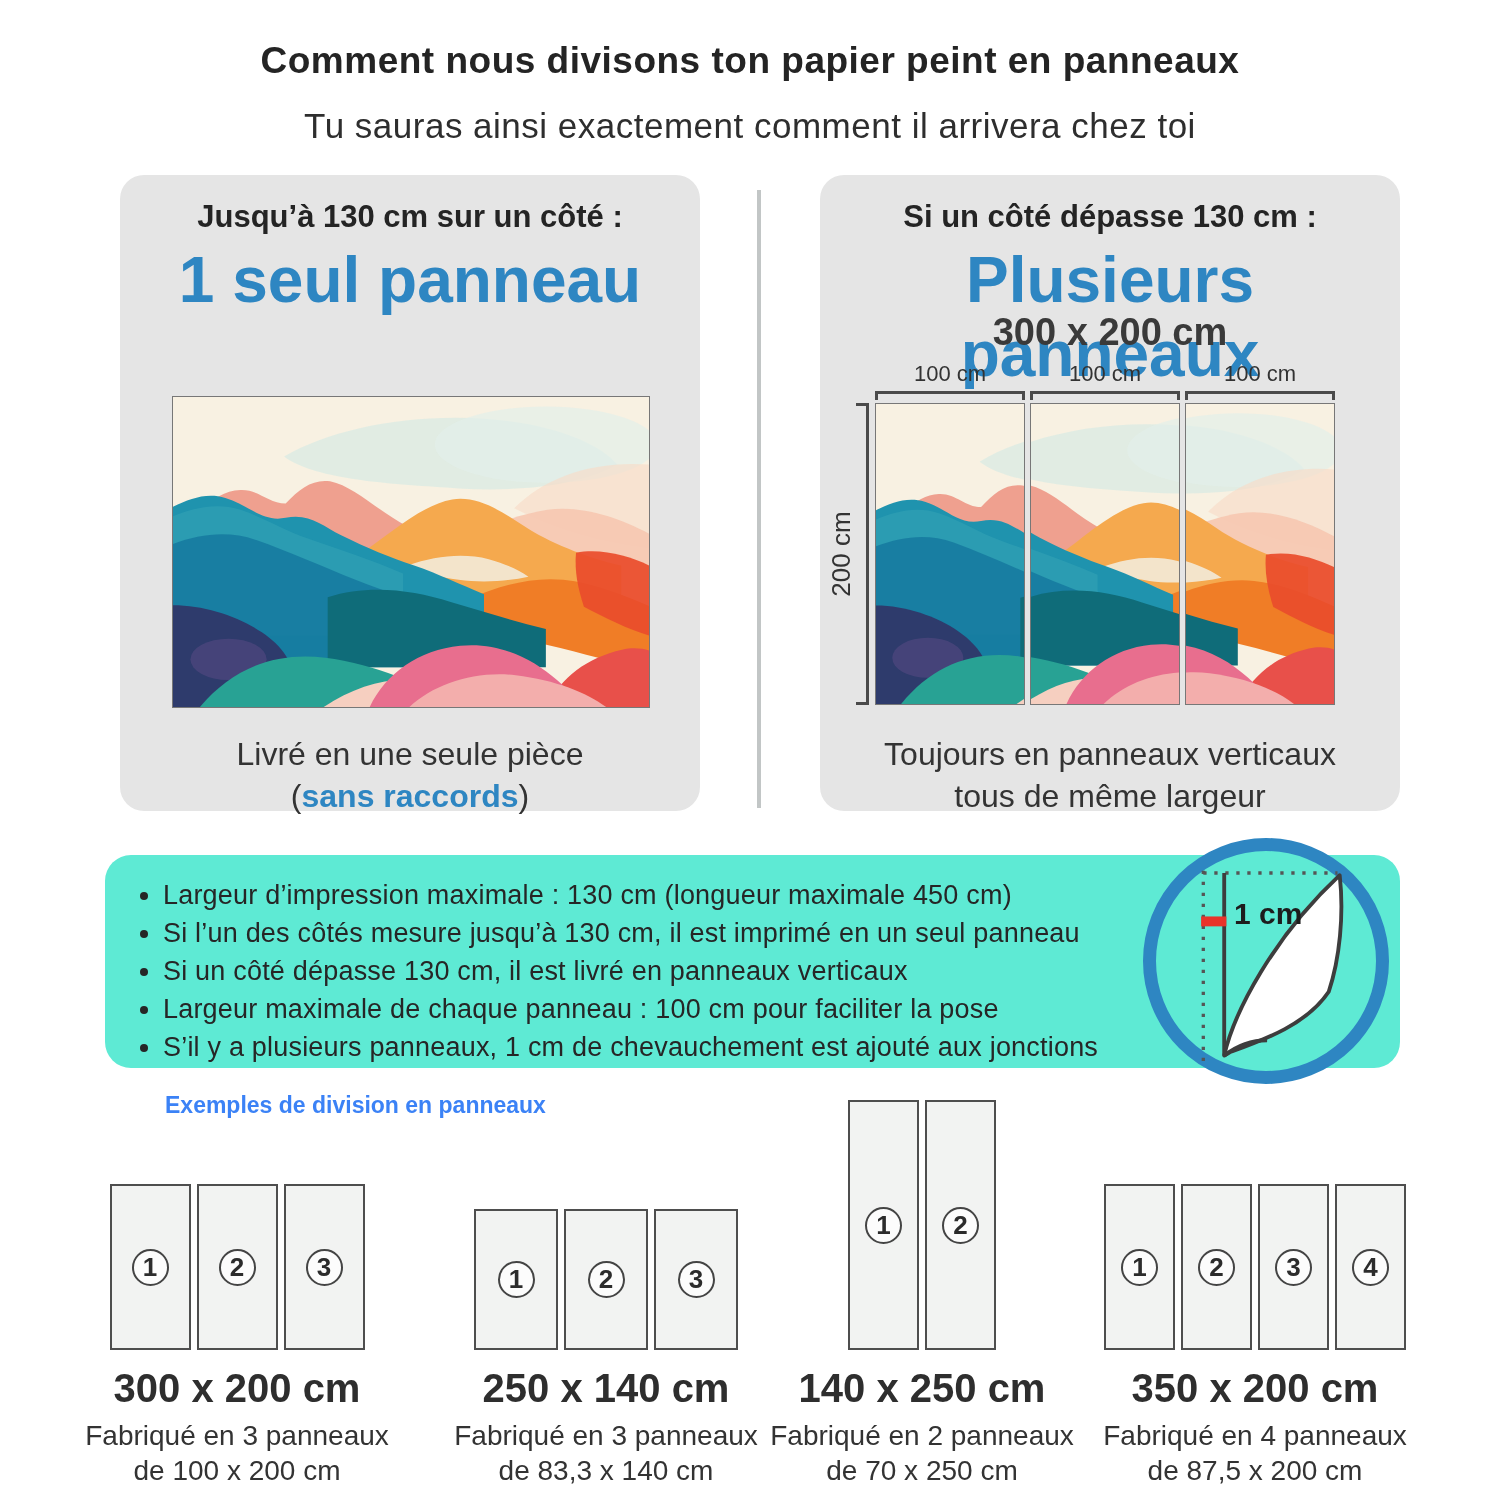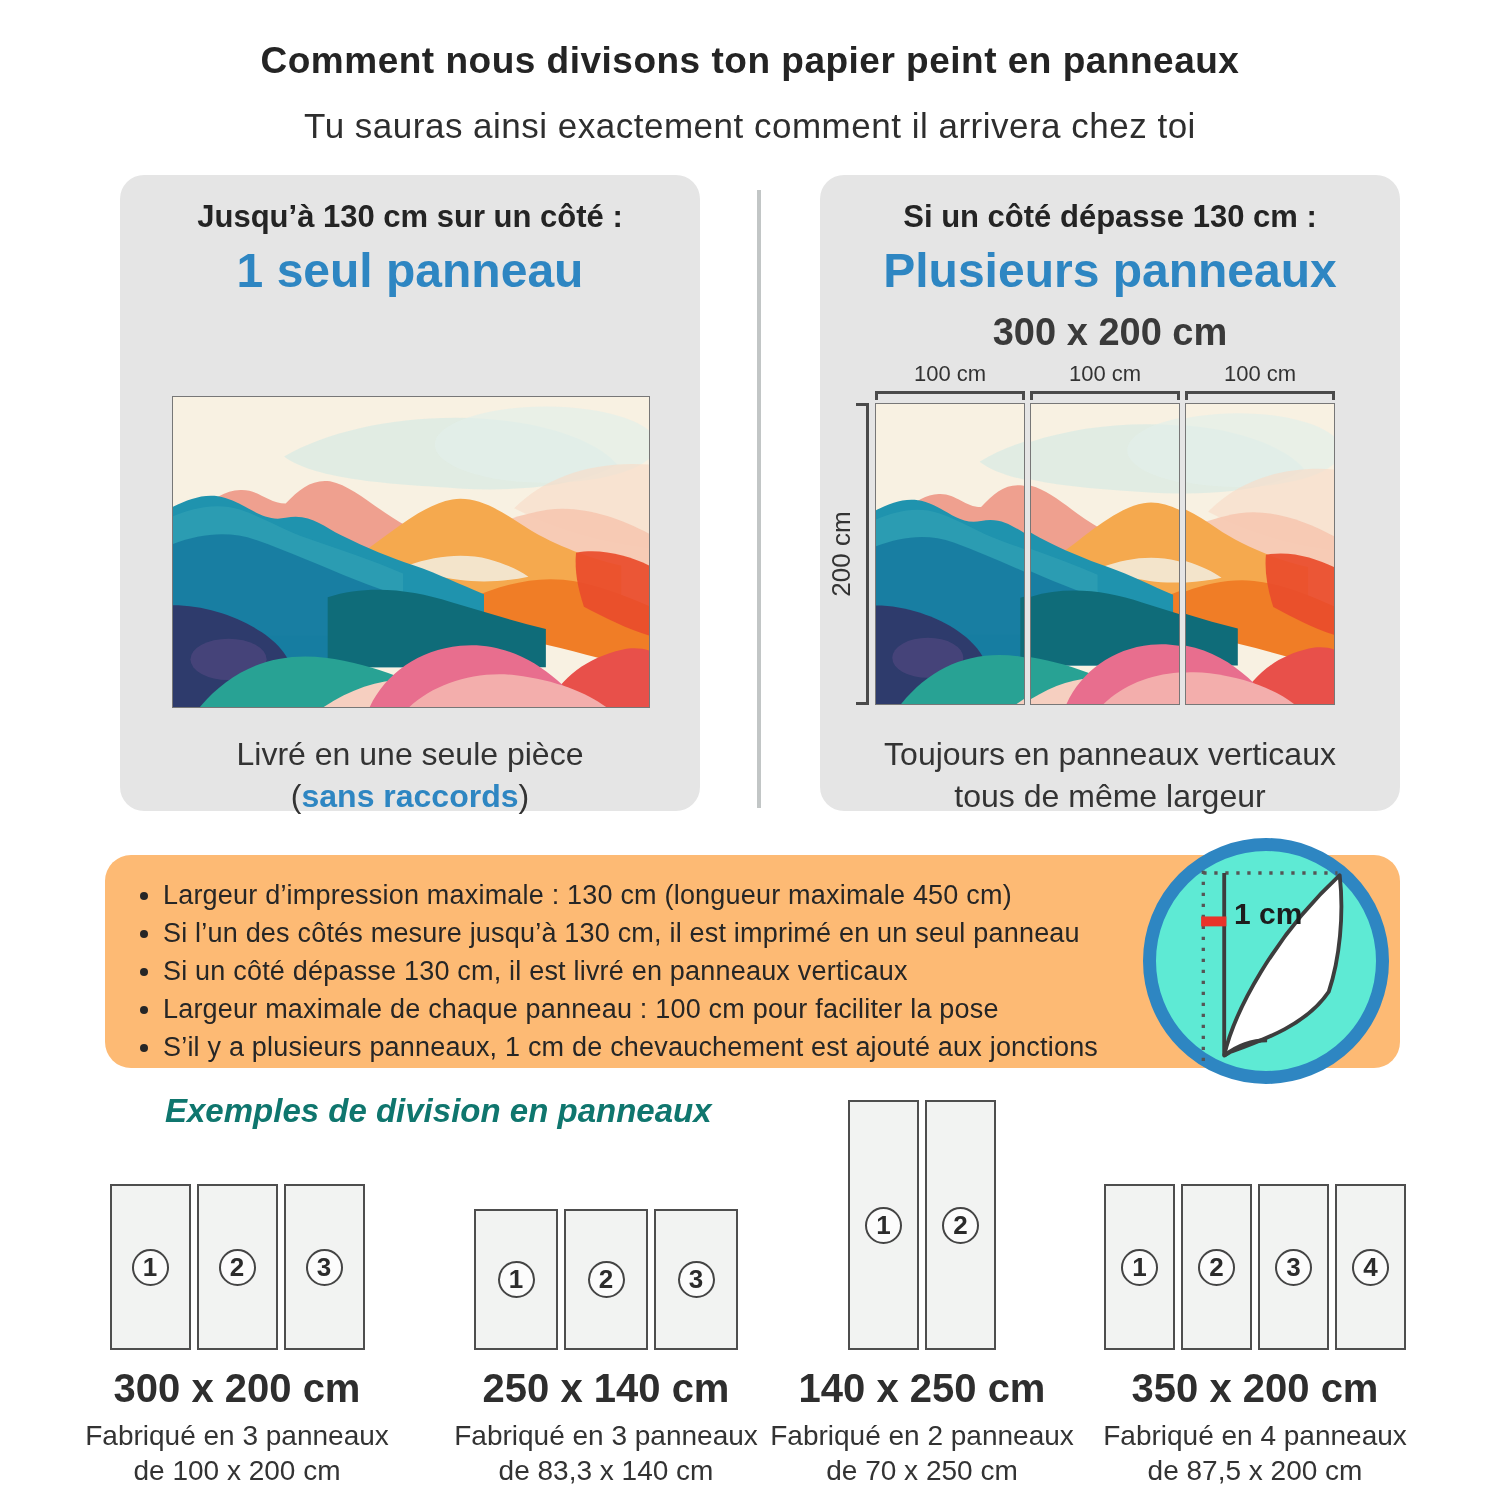--- a/index.html
+++ b/index.html
@@ -14,21 +14,21 @@
   .page-subtitle{left:0;top:106px;width:1500px;text-align:center;
     font-size:35px;font-weight:normal;color:#2e2e2e;letter-spacing:0.5px;}
   
   .card{background:#e5e5e5;border-radius:24px;width:580px;height:636px;}
   .card-left{left:120px;top:175px;}
   .card-right{left:820px;top:175px;}
   .divider{left:757px;top:190px;width:4px;height:618px;background:#c2c6c6;}
   .card-heading{left:0;top:24px;width:100%;text-align:center;
     font-size:31px;font-weight:bold;color:#242424;}
   .card-highlight{left:0;top:68px;width:100%;text-align:center;
-    font-size:48px;font-weight:bold;color:#2e86c2;}
+    font-size:64px;font-weight:bold;color:#2e86c2;}
   .card-size{left:0;top:136px;width:100%;text-align:center;
     font-size:38px;font-weight:bold;color:#3a3a3a;}
   .art-frame{left:52px;top:221px;width:476px;height:310px;
     border:1px solid #777;background:#f8f1e2;}
   .art-frame svg{display:block;width:100%;height:100%;}
   .card-caption{left:0;top:558px;width:100%;text-align:center;
     font-size:32px;font-weight:normal;color:#333;line-height:42px;}
   .caption-blue{color:#2e86c2;font-weight:bold;}
   
   .width-label{top:186px;width:150px;text-align:center;font-size:22px;color:#333;}
@@ -37,28 +37,28 @@
     box-sizing:border-box;}
   .panel-slice{top:228px;width:150px;height:302px;border:1px solid #777;
     overflow:hidden;background:#f8f1e2;box-sizing:border-box;}
   .panel-slice svg{display:block;width:100%;height:100%;}
   .col-0{left:55px;} .col-1{left:210px;} .col-2{left:365px;}
   .ruler{left:36px;top:228px;width:13px;height:302px;box-sizing:border-box;
     border-right:3px solid #4a4a4a;border-top:3px solid #4a4a4a;border-bottom:3px solid #4a4a4a;}
   .height-label{left:-34px;top:359px;width:120px;height:40px;text-align:center;
     font-size:26px;color:#333;transform:rotate(-90deg);}
   
-  .info-box{left:105px;top:855px;width:1295px;height:213px;background:#fdba74;border-radius:26px;}
+  .info-box{left:105px;top:855px;width:1295px;height:213px;background:#5eead4;border-radius:26px;}
   .info-list{margin:0;padding:26px 0 0 58px;list-style:disc;width:1060px;}
   .info-list li{font-size:27px;color:#262626;margin-bottom:9px;line-height:29px;letter-spacing:0.2px;}
   .overlap-badge{left:1143px;top:838px;width:246px;height:246px;border-radius:50%;
     background:#5eead4;border:13px solid #2e86c2;box-sizing:border-box;}
   .overlap-label{left:78px;top:46px;font-size:30px;font-weight:bold;color:#1d1d1d;}
   
-  .examples-heading{left:165px;top:1092px;font-size:33px;font-weight:bold;color:#0f766e;font-style:italic;}
+  .examples-heading{left:165px;top:1092px;font-size:23px;font-weight:bold;color:#3b82f6;}
   .example{top:1100px;width:330px;}
   .ex-0{left:72px;} .ex-1{left:441px;} .ex-2{left:757px;} .ex-3{left:1090px;}
   .example-panels{height:250px;display:flex;align-items:flex-end;justify-content:center;gap:6px;}
   .example-panel{background:#f2f3f2;border:2px solid #4e4e4e;box-sizing:border-box;
     display:flex;align-items:center;justify-content:center;}
   .ex-0 .example-panel{width:81px;height:166px;}
   .ex-1 .example-panel{width:84px;height:141px;}
   .ex-2 .example-panel{width:71px;height:250px;}
   .ex-3 .example-panel{width:71px;height:166px;}
   .panel-number{width:37px;height:37px;border-radius:50%;background:#fcfcfc;

